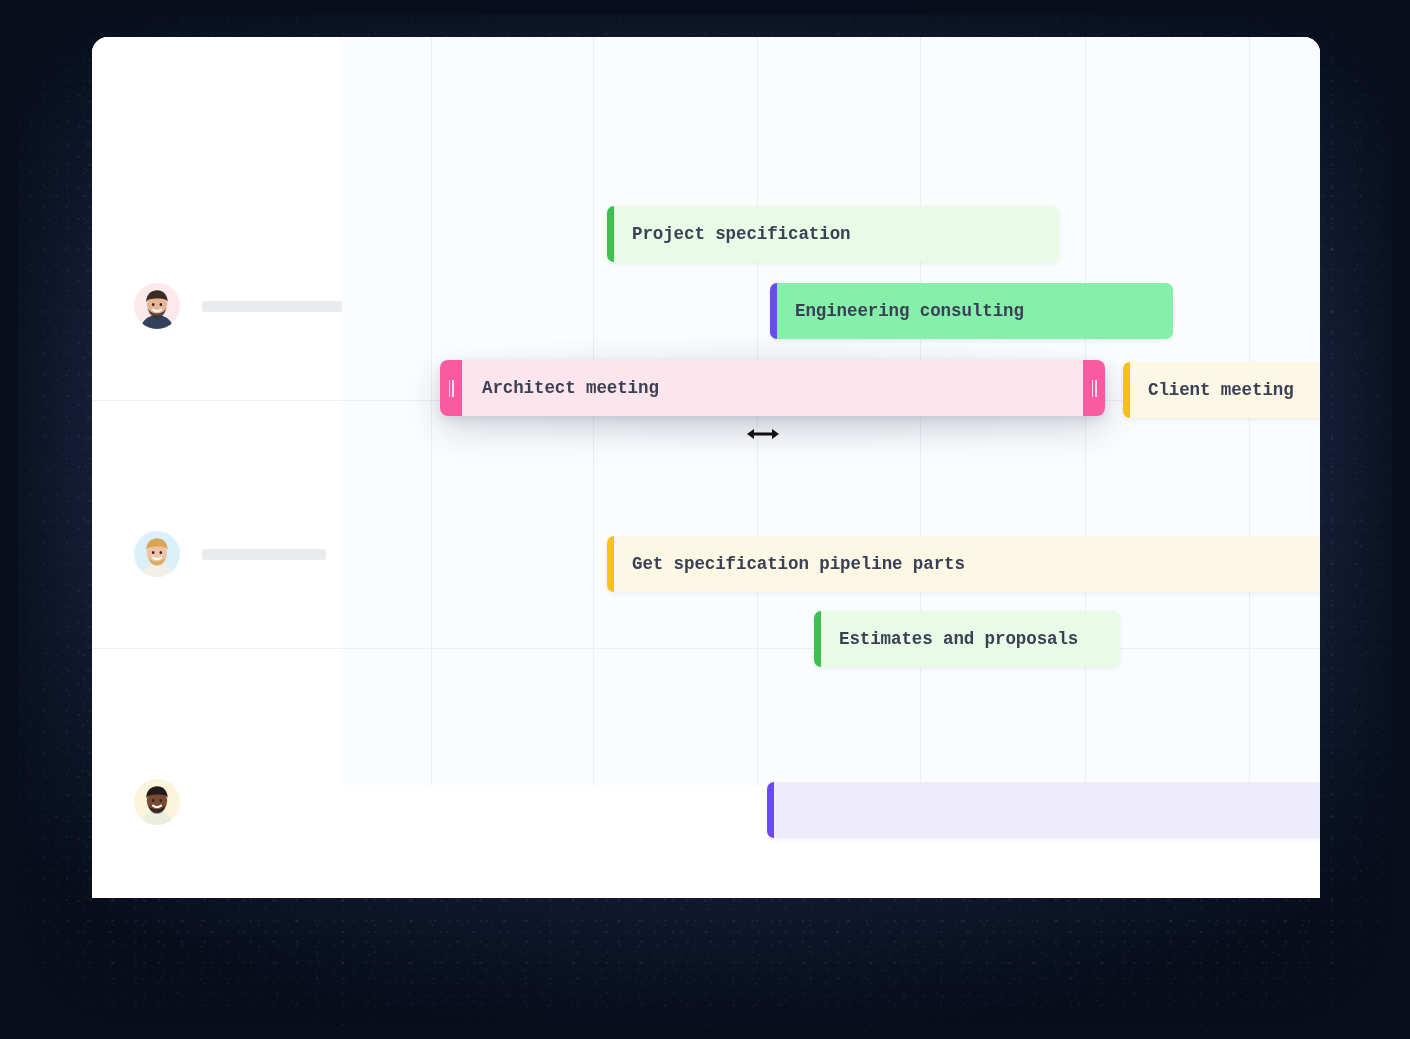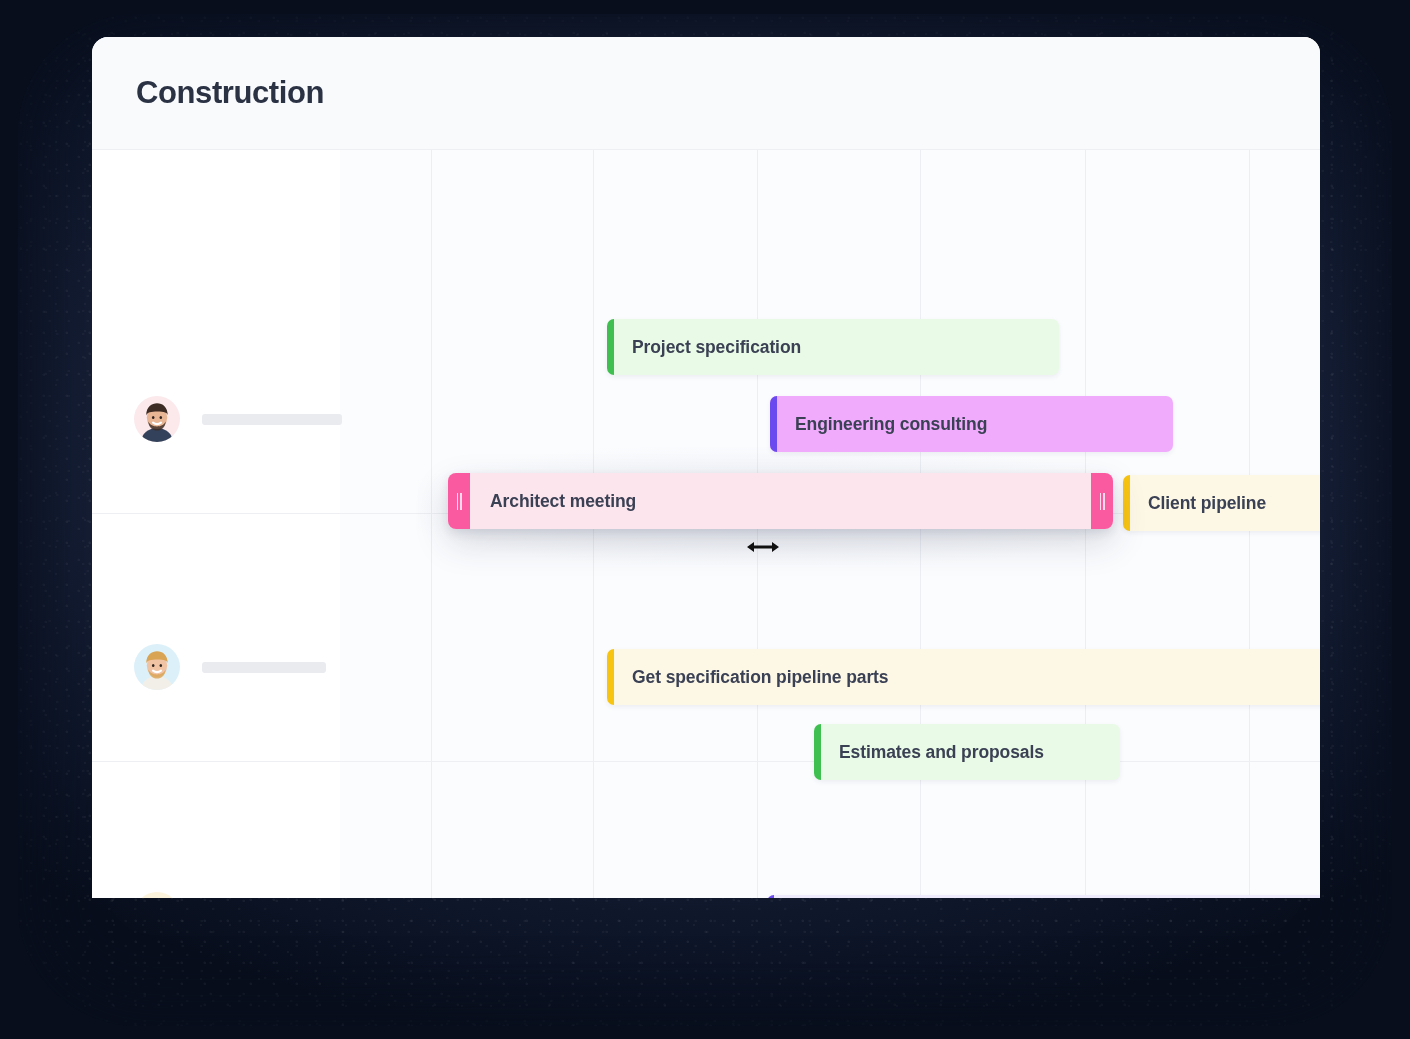--- a/index.html
+++ b/index.html
@@ -82,20 +82,21 @@
     font-weight: 700;
     color: #2b3244;
     letter-spacing: -.4px;
   }
 
   
   .gantt {
     position: relative;
     height: 748px;
     background: #ffffff;
+    font-family: Liberation Mono, monospace;
   }
 
   
   .name-col {
     position: absolute;
     left: 0; top: 0;
     width: 248px;
     height: 100%;
     background: #ffffff;
     z-index: 4;
@@ -168,21 +169,20 @@
     color: #3b4154;
     white-space: nowrap;
     letter-spacing: -.1px;
   }
 
   
   .bar.active {
     z-index: 20;
     border-radius: 8px;
     box-shadow: 0 14px 34px rgba(41,50,80,.17), 0 4px 10px rgba(41,50,80,.10);
-    margin-left: 8px;
   }
   .bar.active .bar-label { padding-left: 20px; }
   .handle {
     width: 22px;
     height: 100%;
     flex: none;
     display: flex;
     align-items: center;
     justify-content: center;
     cursor: ew-resize;
@@ -219,23 +219,20 @@
 <body>
 
 <div id="stage">
 
   <div class="frame-glow"></div>
   <div class="frame-noise"></div>
   <div class="frame-edge"></div>
 
   <div class="card">
 
-    <div class="card-header">
-      <div class="card-title">Construction</div>
-    </div>
 
     <div class="gantt">
 
       <div class="grid-area" id="grid-area">
           <div class="grid-line" style="left: 91px; background: rgb(236, 238, 243);"></div>
           <div class="grid-line" style="left: 253px; background: rgb(236, 238, 243);"></div>
           <div class="grid-line" style="left: 417px; background: rgb(236, 238, 243);"></div>
           <div class="grid-line" style="left: 580px; background: rgb(236, 238, 243);"></div>
           <div class="grid-line" style="left: 745px; background: rgb(236, 238, 243);"></div>
           <div class="grid-line" style="left: 909px; background: rgb(236, 238, 243);"></div>
@@ -290,21 +287,21 @@
                 <path d="M19 26.6 Q23 29.6 27 26.6" stroke="#ffffff" stroke-width="2.1" fill="none" stroke-linecap="round"></path>
               </svg>
             </div>
           </div>
         </div>
       <div id="bars">
           <div class="bar" style="left: 515px; top: 169px; width: 452px; background: rgb(233, 251, 230);">
             <div class="accent" style="background: rgb(63, 191, 80);"></div>
             <div class="bar-label">Project specification</div>
           </div>
-          <div class="bar" style="left: 678px; top: 246px; width: 403px; background: #f0abfc;">
+          <div class="bar" style="left: 678px; top: 246px; width: 403px; background: #86efac;">
             <div class="accent" style="background: rgb(107, 75, 240);"></div>
             <div class="bar-label">Engineering consulting</div>
           </div>
           <div class="active-glow" style="left: 326px; top: 297px; width: 709px; height: 118px;"></div>
           <div class="bar active" style="left: 348px; top: 323px; width: 665px; background: rgb(253, 229, 238);">
             <div class="handle" style="background: rgb(250, 91, 160);">
               <span class="grip">
                 <i></i>
                 <i></i>
               </span>
@@ -313,21 +310,21 @@
             <div style="flex: 1 1 0%;"></div>
             <div class="handle" style="background: rgb(250, 91, 160);">
               <span class="grip">
                 <i></i>
                 <i></i>
               </span>
             </div>
           </div>
           <div class="bar" style="left: 1031px; top: 325px; width: 275px; background: rgb(253, 248, 230);">
             <div class="accent" style="background: rgb(248, 196, 18);"></div>
-            <div class="bar-label">Client pipeline</div>
+            <div class="bar-label">Client meeting</div>
           </div>
           <div class="bar" style="left: 515px; top: 499px; width: 810px; background: rgb(253, 248, 230);">
             <div class="accent" style="background: rgb(248, 196, 18);"></div>
             <div class="bar-label">Get specification pipeline parts</div>
           </div>
           <div class="bar" style="left: 675px; top: 574px; width: 306px; background: rgb(233, 251, 230); margin-left: 47px;">
             <div class="accent" style="background: rgb(63, 191, 80);"></div>
             <div class="bar-label">Estimates and proposals</div>
           </div>
           <div class="bar" style="left: 675px; top: 745px; width: 636px; background: rgb(238, 235, 253);">

